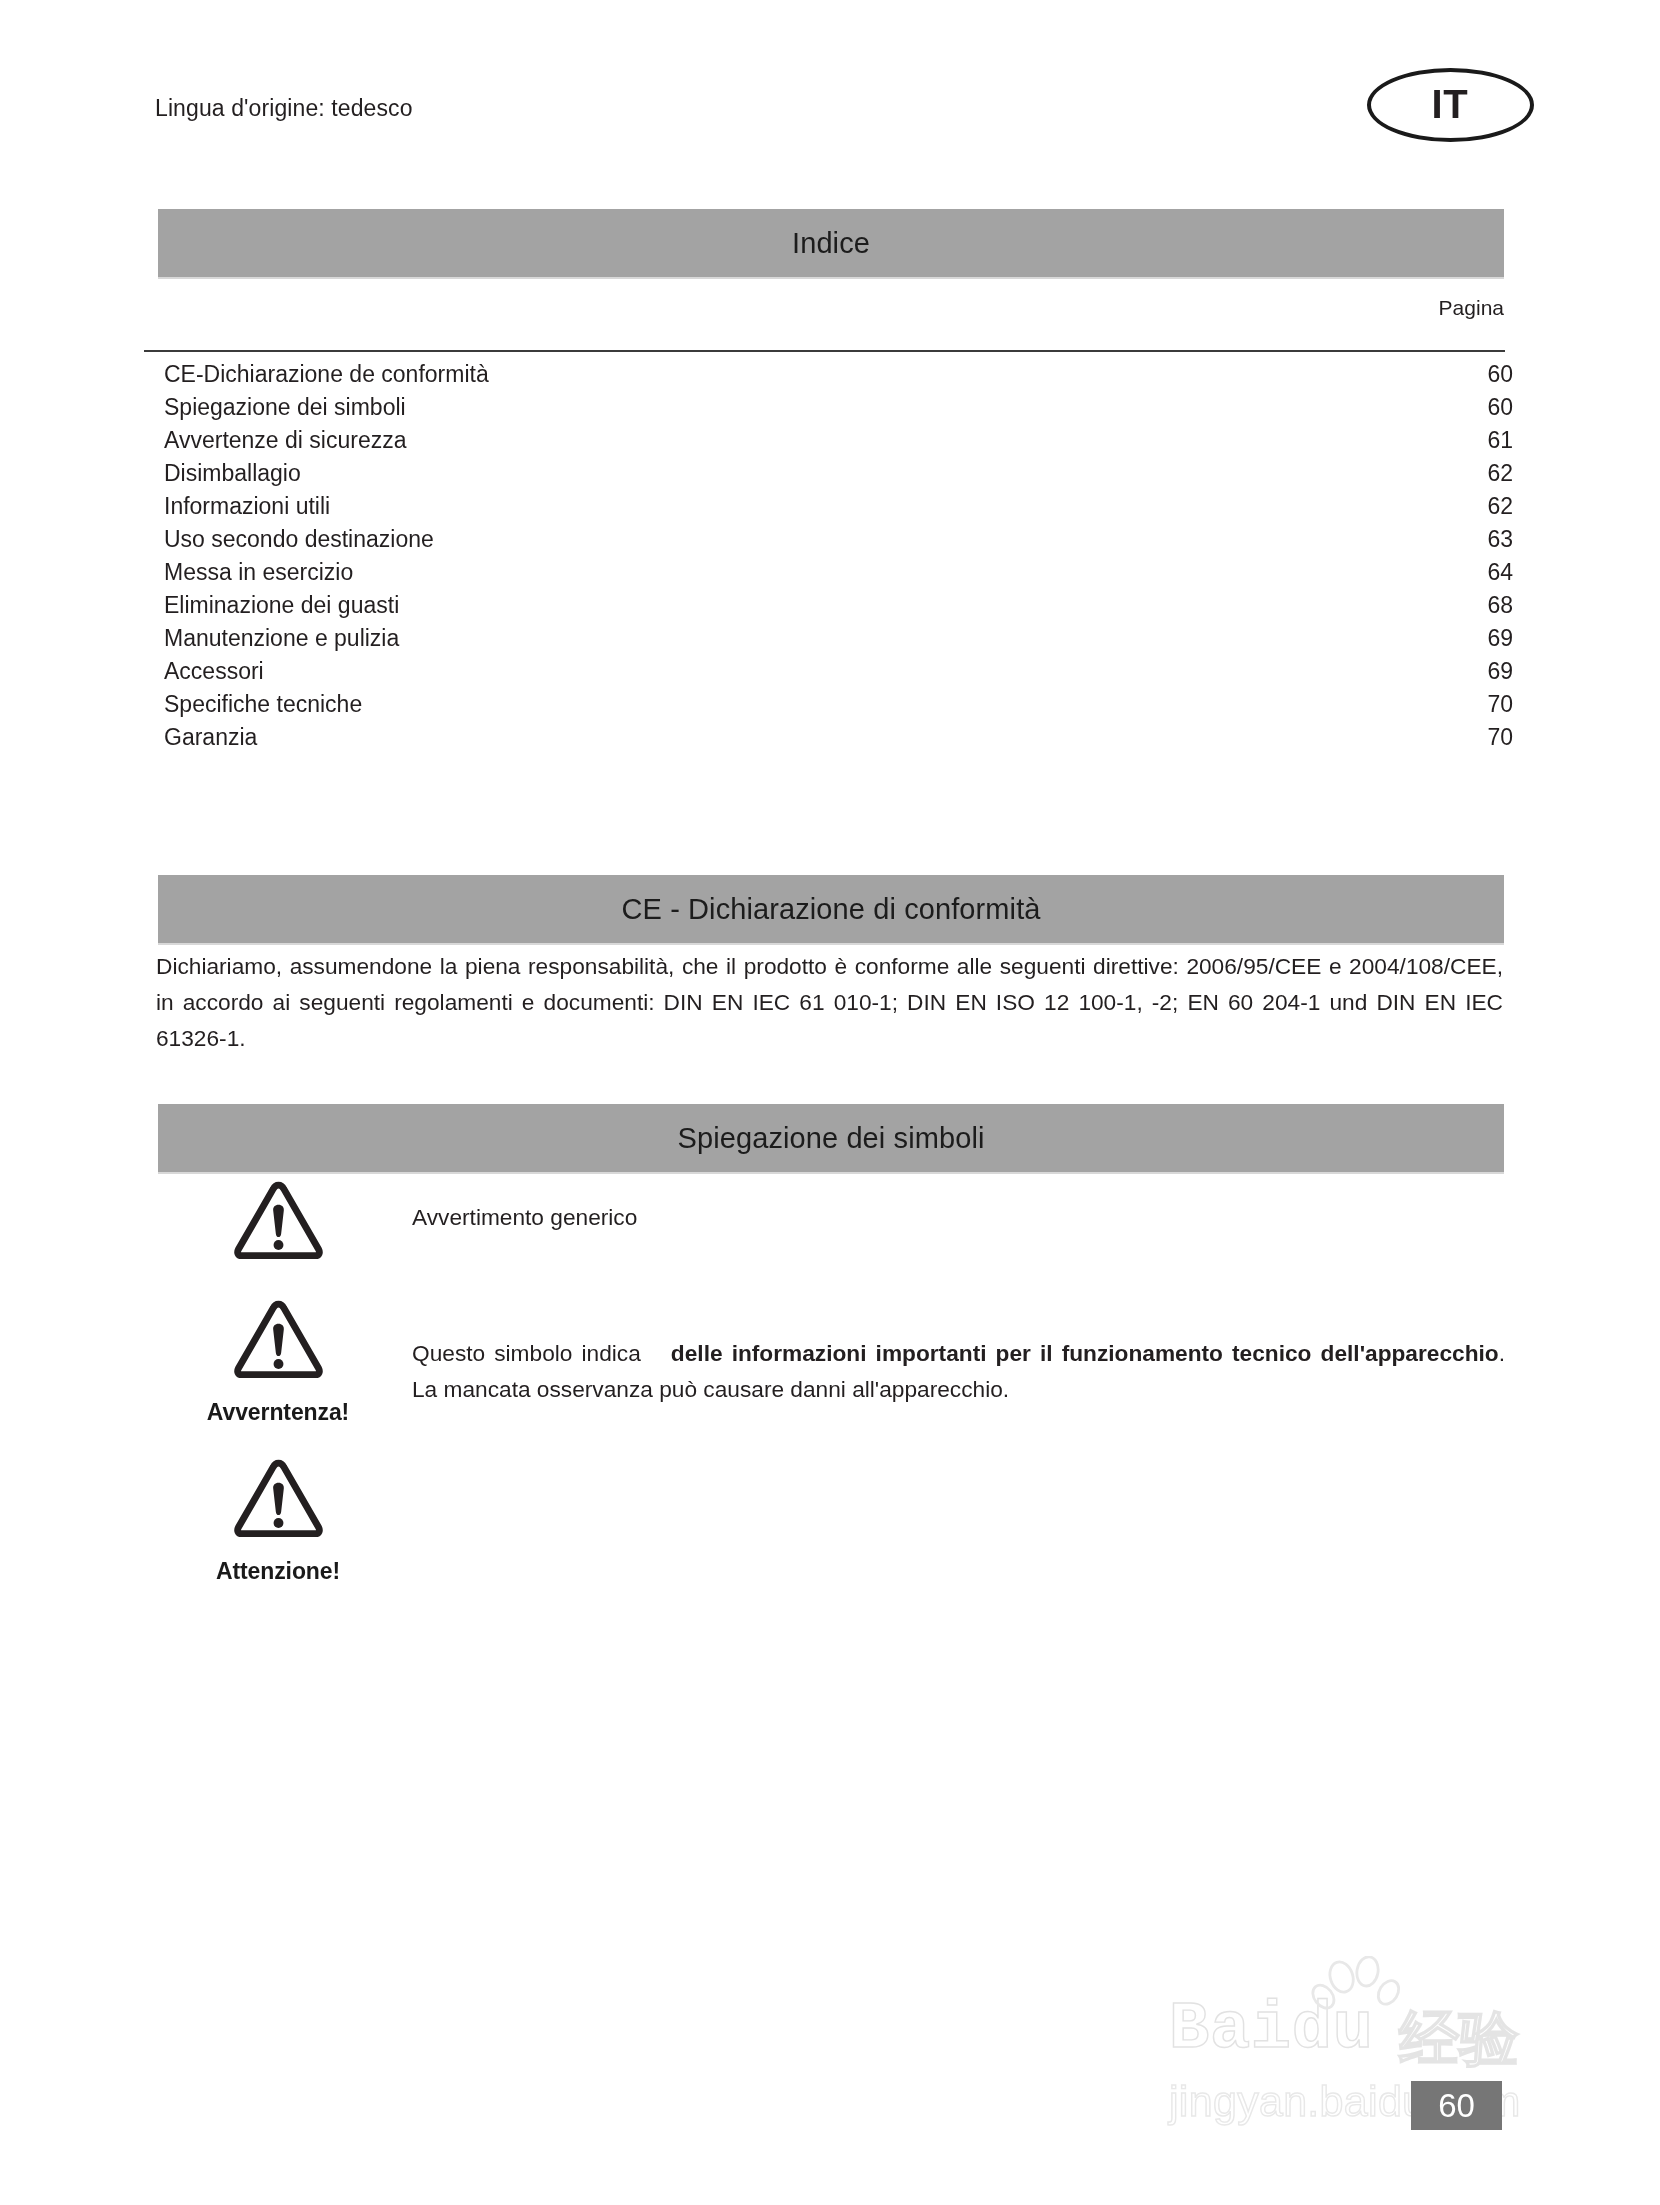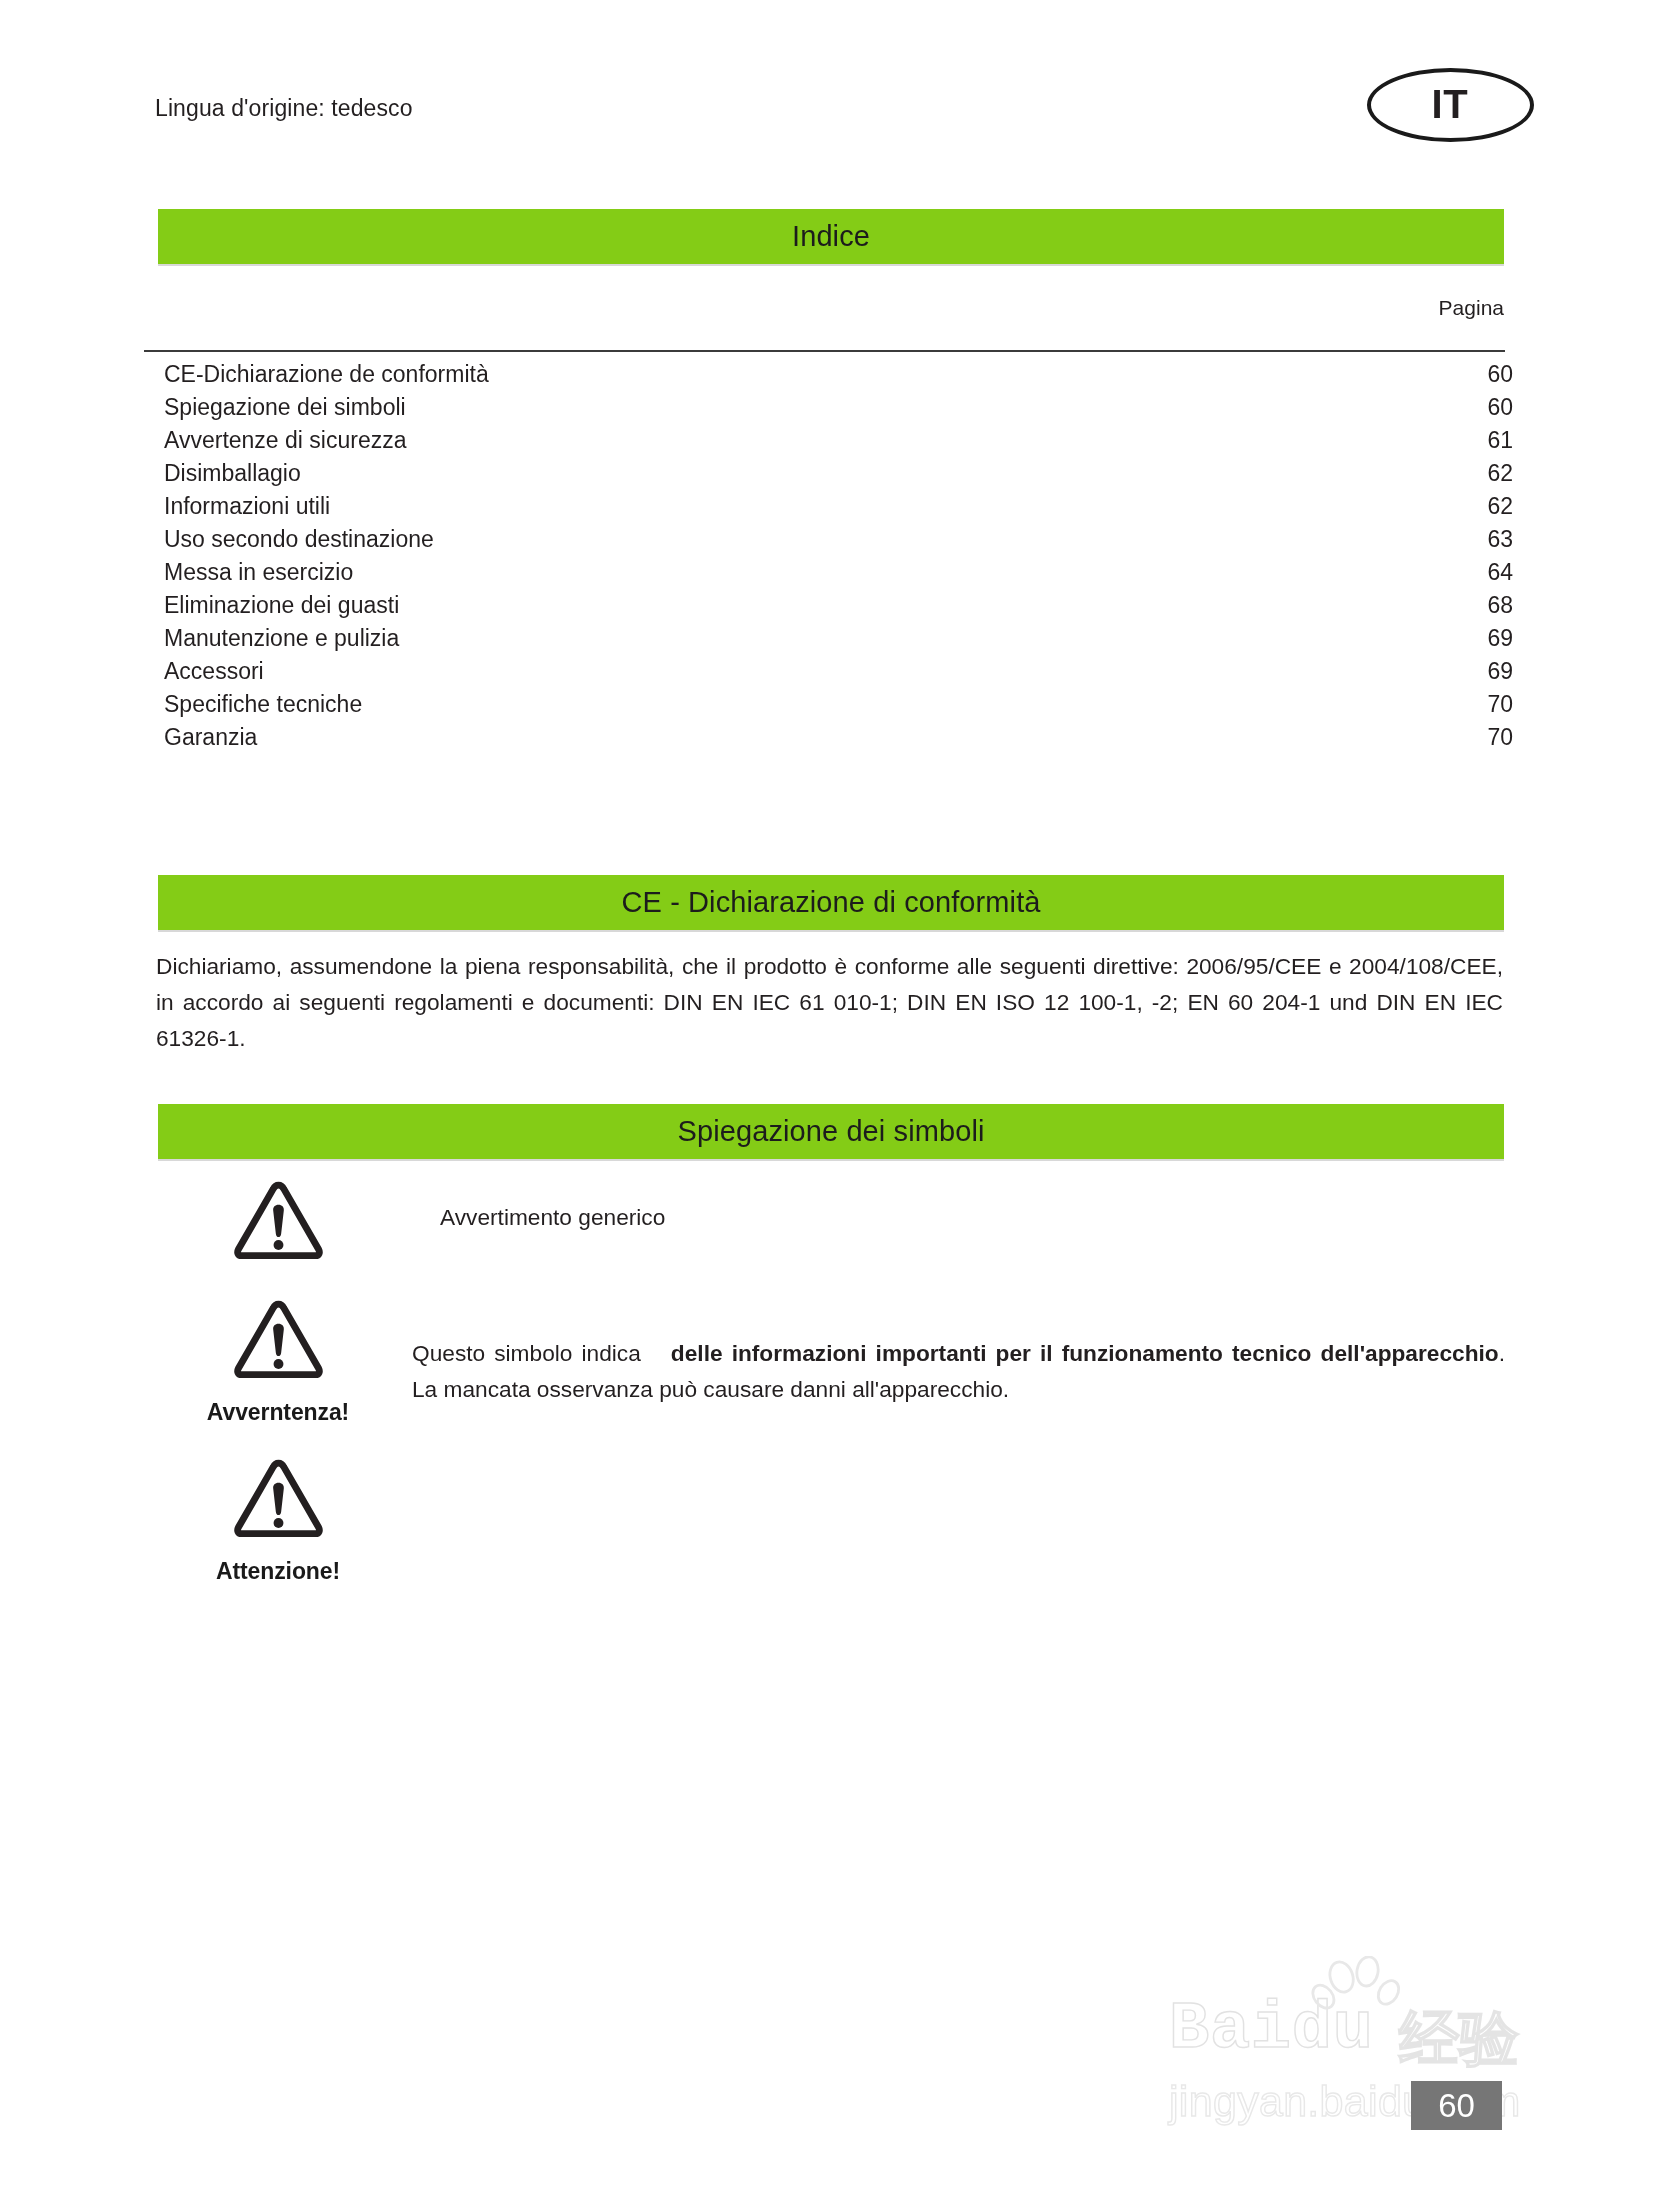--- a/index.html
+++ b/index.html
@@ -57,22 +57,22 @@
     color: #231f20;
     line-height: 1;
     margin-top: -2.1px;
   }
 
   
   .section-bar {
     position: absolute;
     left: 158px;
     width: 1346px;
-    height: 57px;
-    background: #84cc16;
+    height: 70px;
+    background: #a3a3a3;
     border-bottom: 2.8px solid #d8d8d8;
     display: flex;
     align-items: center;
     justify-content: center;
   }
   .section-bar .bar-title {
     font-size: 29px;
     color: #1c1c1c;
     letter-spacing: 0.1px;
     line-height: 1;
@@ -140,21 +140,21 @@
     position: absolute;
     top: 1178px;
     left: 156px;
     width: 1349px;
   }
   .symbol-row {
     position: relative;
     display: flex;
     align-items: flex-start;
   }
-  #symrow-0 { height: 119px; gap: 28px; }
+  #symrow-0 { height: 119px; }
   #symrow-1 { height: 159px; }
   #symrow-2 { height: 132px; }
 
   .symbol-cell {
     flex: 0 0 244px;
     position: relative;
     display: flex;
     flex-direction: column;
     align-items: center;
     padding-top: 1.4px;

